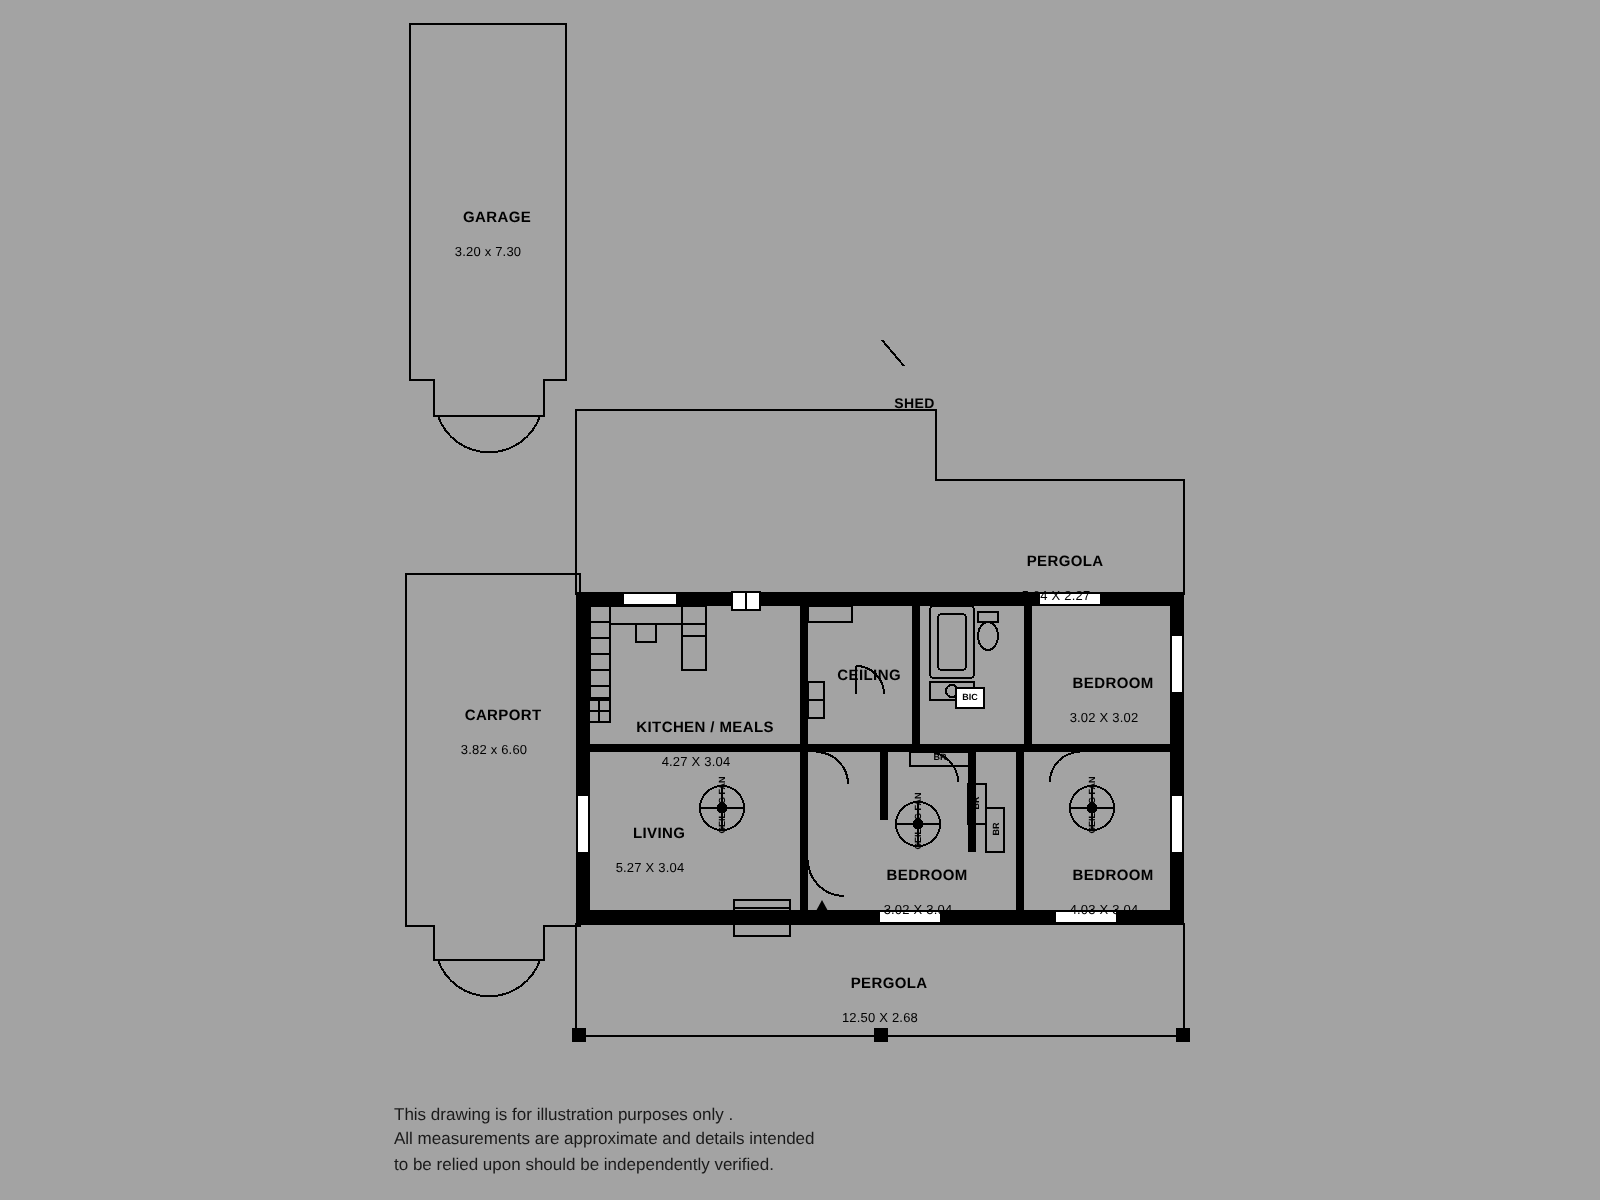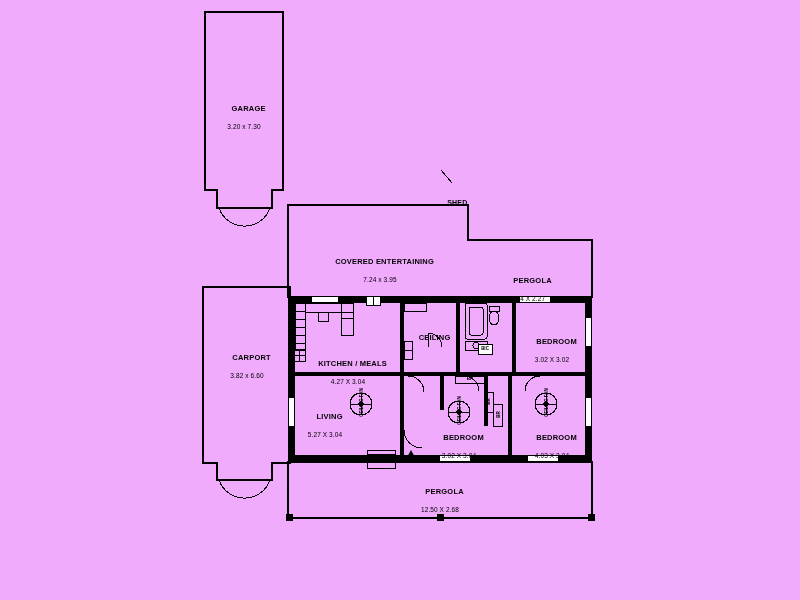--- a/index.html
+++ b/index.html
@@ -7,21 +7,21 @@
     padding: 0;
     background: #ffffff;
   }
   body {
     font-family: "Liberation Sans", sans-serif;
   }
   #plan {
     position: relative;
     width: 800px;
     height: 600px;
-    background: #f0abfc;
+    background: #a3a3a3;
     overflow: hidden;
   }
   .lbl {
     position: absolute;
     text-align: center;
     color: #000000;
     font-family: "Liberation Sans", sans-serif;
     font-weight: bold;
     letter-spacing: 0.2px;
     line-height: 1.25;
@@ -203,24 +203,20 @@
 
   <div class="lbl" style="left:204px; top:95px; width:80px; font-size:7.5px;">
     <span>GARAGE</span>
     <span class="dim">3.20 x 7.30</span>
   </div>
 
   <div class="lbl" style="left:423px; top:190px; width:60px; font-size:7px;">
     <span>SHED</span>
   </div>
 
-  <div class="lbl" style="left:310px; top:248px; width:140px; font-size:7.5px;">
-    <span>COVERED ENTERTAINING</span>
-    <span class="dim">7.24 x 3.95</span>
-  </div>
 
   <div class="lbl" style="left:482px; top:267px; width:92px; font-size:7.5px;">
     <span>PERGOLA</span>
     <span class="dim">5.64 X 2.27</span>
   </div>
 
   <div class="lbl" style="left:206px; top:344px; width:82px; font-size:7.5px;">
     <span>CARPORT</span>
     <span class="dim">3.82 x 6.60</span>
   </div>
@@ -266,14 +262,17 @@
   <div class="tiny rot" style="left:525px; top:400px; width:42px;"><span>CEILING FAN</span></div>
 
   <div class="tiny" style="left:458px; top:376px; width:24px; font-size:4.5px;"><span>BR</span></div>
 
   <div class="tiny rot" style="left:477px; top:399px; width:22px;"><span>BR</span></div>
 
   <div class="tiny rot" style="left:487px; top:412px; width:22px;"><span>BR</span></div>
 
   <div class="tiny" style="left:478px; top:346px; width:14px; font-size:4.5px;"><span>BIC</span></div>
 
+  <div class="disclaimer" style="left:197px; top:551px; width:330px;">This drawing is for illustration purposes only .
+All measurements are approximate and details intended
+to be relied upon should be independently verified.</div>
 
 </div>
 
 </body></html>

